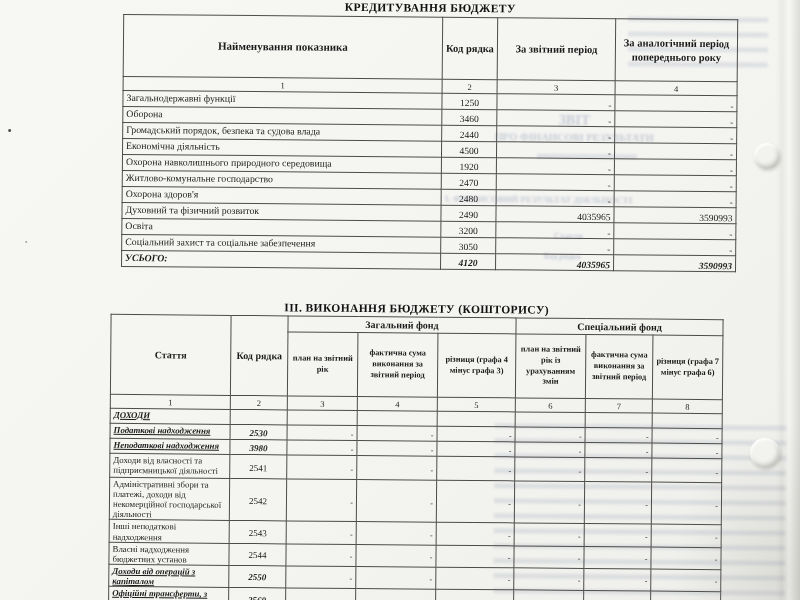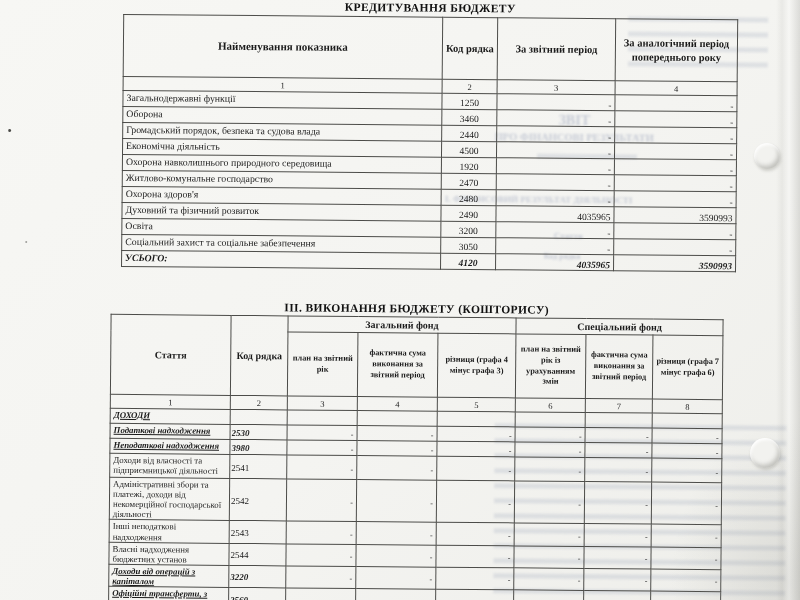--- a/index.html
+++ b/index.html
@@ -20,21 +20,21 @@
   #t1 td.lbl{font-size:9.8px;vertical-align:top;padding:1px 0 0 3px;white-space:nowrap;}
   #t1 td.code{font-size:9.5px;text-align:center;vertical-align:middle;padding-top:4px;}
   #t1 td.val{font-size:9.5px;text-align:right;vertical-align:middle;padding:4px 3px 0 0;}
   #t1 tr.r{height:16px;}
   #t1 .tot{font-weight:bold;font-style:italic;}
   
   #t2{left:113px;top:314px;width:612px;}
   #t2 .g td{font-weight:bold;text-align:center;font-size:10px;vertical-align:middle;padding:1px;}
   #t2 .sub td{font-weight:bold;text-align:center;font-size:8.3px;line-height:1.3;vertical-align:middle;padding:1px;}
   #t2 td.stat{font-size:8.8px;vertical-align:top;padding:1px 2px 0 3px;line-height:1.15;}
-  #t2 td.code{font-size:9px;text-align:left;vertical-align:middle;padding-top:3px;border-radius:6px;}
+  #t2 td.code{font-size:9px;text-align:center;vertical-align:middle;padding-top:3px;border-radius:6px;}
   #t2 td.v{font-size:8px;text-align:right;vertical-align:middle;color:#565656;padding:3px 3px 0 0;}
   #t2 .sec{font-weight:bold;font-style:italic;text-decoration:underline;}
   #t2 .seccode{font-weight:bold;font-style:italic;}
   
   .bt{position:absolute;color:#8590ad;opacity:.42;filter:blur(1px);text-align:center;font-weight:bold;}
   .bt-bars{position:absolute;filter:blur(1.3px);opacity:.5;
            background:repeating-linear-gradient(to bottom,rgba(125,137,166,.35) 0 5px,rgba(0,0,0,0) 5px 15px);}
   
   .edge{position:absolute;right:0;top:0;width:24px;height:600px;
         background:linear-gradient(to right,rgba(90,90,85,0) 0,rgba(90,90,85,.07) 6px,rgba(255,255,255,.25) 13px,rgba(90,90,85,.16) 24px);}
@@ -257,21 +257,21 @@
             <td class="code">2544</td>
             <td class="v">-</td>
             <td class="v">-</td>
             <td class="v">-</td>
             <td class="v">-</td>
             <td class="v">-</td>
             <td class="v">-</td>
           </tr>
           <tr style="height: 12px;">
             <td class="stat sec">Доходи від операцій з капіталом</td>
-            <td class="code seccode">3220</td>
+            <td class="code seccode">2550</td>
             <td class="v">-</td>
             <td class="v">-</td>
             <td class="v">-</td>
             <td class="v">-</td>
             <td class="v">-</td>
             <td class="v">-</td>
           </tr>
           <tr style="height: 12px;">
             <td class="stat sec">Офіційні трансферти, з них:</td>
             <td class="code seccode">2560</td>

